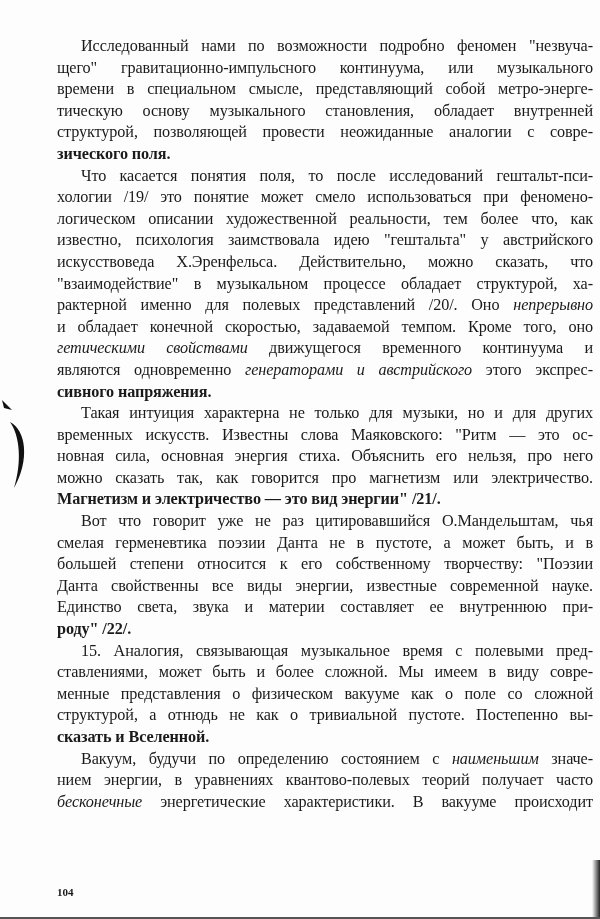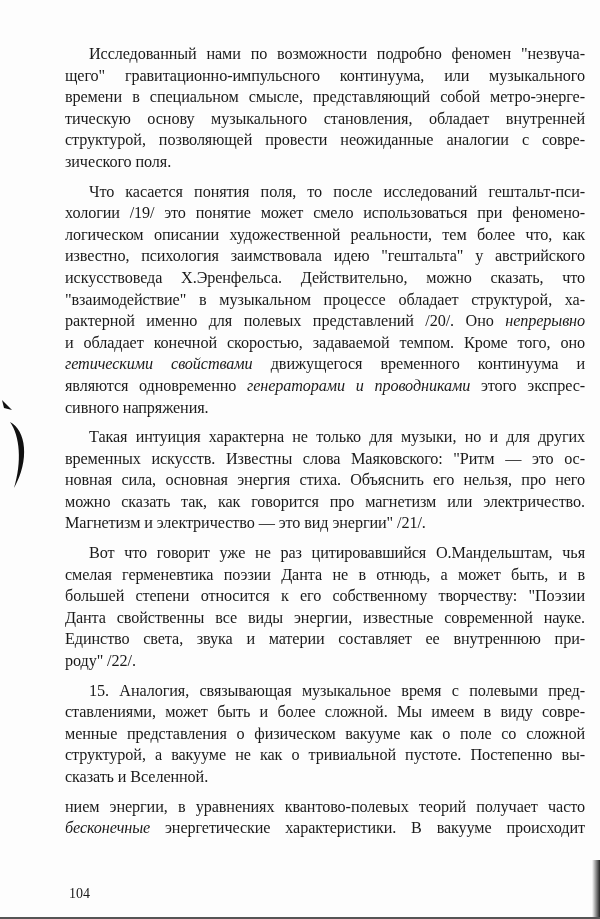--- a/index.html
+++ b/index.html
@@ -12,29 +12,29 @@
     .page {
       position: absolute; left: 0; top: 0; width: 600px; height: 919px;
       background: #fdfdfd;
     }
     .text-block {
       position: absolute; left: 57px; top: 36px; width: 536px;
       font-size: 16.2px; line-height: 21.6px;
       text-align: justify;
       letter-spacing: -0.1px;
     }
-    .para { margin: 8px; text-indent: 24px; hyphens: manual; }
+    .para { margin: 0; text-indent: 24px; hyphens: manual; }
     .para .line { display: block; text-align: justify; text-align-last: justify; white-space: nowrap; }
-    .para .line.last { text-align-last: left; }
+    .para .line.last { text-align-last: left; font-weight: bold; }
     .para .line.first { padding-left: 24px; }
     .para { text-indent: 0; }
     em { }
     .page-number {
       position: absolute; left: 57px; top: 886px;
-      font-size: 14px; font-weight: normal; margin-left: 12px;
+      font-size: 11px; font-weight: bold;
     }
     .margin-mark {
       position: absolute; left: 0; top: 400px; width: 34px; height: 90px;
     }
     .corner-shadow {
       position: absolute; right: 0; top: 860px; width: 8px; height: 59px;
       background: linear-gradient(to right, rgba(0,0,0,0), #222);
     }
     .bottom-edge {
       position: absolute; left: 0; bottom: 0; width: 600px; height: 2px; background: #555;
@@ -56,46 +56,47 @@
       <p class="para">
         <span class="line first">Что касается понятия поля, то после исследований гештальт-пси-</span>
         <span class="line">хологии /19/ это понятие может смело использоваться при феномено-</span>
         <span class="line">логическом описании художественной реальности, тем более что, как</span>
         <span class="line">известно, психология заимствовала идею "гештальта" у австрийского</span>
         <span class="line">искусствоведа Х.Эренфельса. Действительно, можно сказать, что</span>
         <span class="line">"взаимодействие" в музыкальном процессе обладает структурой, ха-</span>
         <span class="line">рактерной именно для полевых представлений /20/. Оно <em>непрерывно</em></span>
         <span class="line">и обладает конечной скоростью, задаваемой темпом. Кроме того, оно</span>
         <span class="line"><em>гетическими свойствами</em> движущегося временного континуума и</span>
-        <span class="line">являются одновременно <em>генераторами и проводниками</em> этого экспрес-</span>
+        <span class="line">являются одновременно <em>генераторами и австрийского</em> этого экспрес-</span>
         <span class="line last">сивного напряжения.</span>
       </p>
       <p class="para">
         <span class="line first">Такая интуиция характерна не только для музыки, но и для других</span>
         <span class="line">временных искусств. Известны слова Маяковского: "Ритм — это ос-</span>
         <span class="line">новная сила, основная энергия стиха. Объяснить его нельзя, про него</span>
         <span class="line">можно сказать так, как говорится про магнетизм или электричество.</span>
         <span class="line last">Магнетизм и электричество — это вид энергии" /21/.</span>
       </p>
       <p class="para">
         <span class="line first">Вот что говорит уже не раз цитировавшийся О.Мандельштам, чья</span>
-        <span class="line">смелая герменевтика поэзии Данта не в отнюдь, а может быть, и в</span>
+        <span class="line">смелая герменевтика поэзии Данта не в пустоте, а может быть, и в</span>
         <span class="line">большей степени относится к его собственному творчеству: "Поэзии</span>
         <span class="line">Данта свойственны все виды энергии, известные современной науке.</span>
         <span class="line">Единство  света,  звука  и  материи составляет ее внутреннюю при-</span>
         <span class="line last">роду" /22/.</span>
       </p>
       <p class="para">
         <span class="line first">15. Аналогия, связывающая музыкальное время с полевыми пред-</span>
         <span class="line">ставлениями, может быть и более сложной. Мы имеем в виду совре-</span>
         <span class="line">менные представления о физическом вакууме как о поле со сложной</span>
-        <span class="line">структурой, а вакууме не как о тривиальной пустоте. Постепенно вы-</span>
+        <span class="line">структурой, а отнюдь не как о тривиальной пустоте. Постепенно вы-</span>
         <span class="line last">сказать и Вселенной.</span>
       </p>
       <p class="para">
+        <span class="line first">Вакуум, будучи по определению состоянием с <em>наименьшим</em> значе-</span>
         <span class="line">нием энергии, в уравнениях квантово-полевых теорий получает часто</span>
         <span class="line"><em>бесконечные</em> энергетические характеристики. В вакууме происходит</span>
       </p>
     </div>
   <div class="page-number">104</div>
   <svg class="margin-mark" viewBox="0 0 34 90">
     <path d="M2 0 L12 10 L4 8 Z" fill="#111"></path>
     <path d="M10 22 C 26 30, 30 60, 14 88 C 22 62, 20 36, 10 22 Z" fill="#111"></path>
   </svg>
   <div class="corner-shadow"></div>

